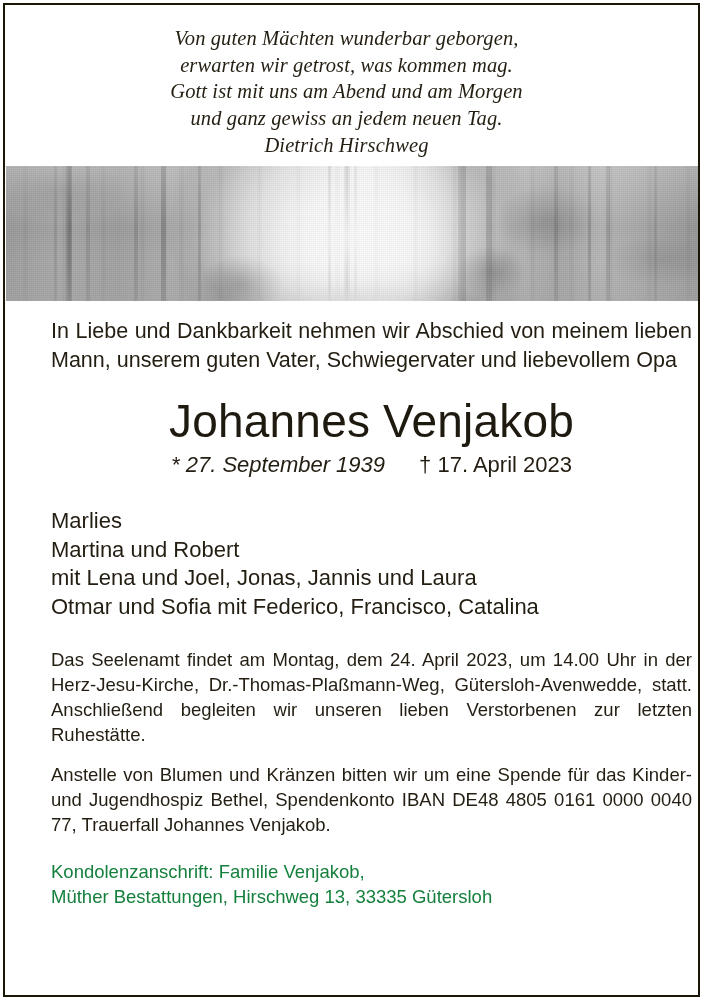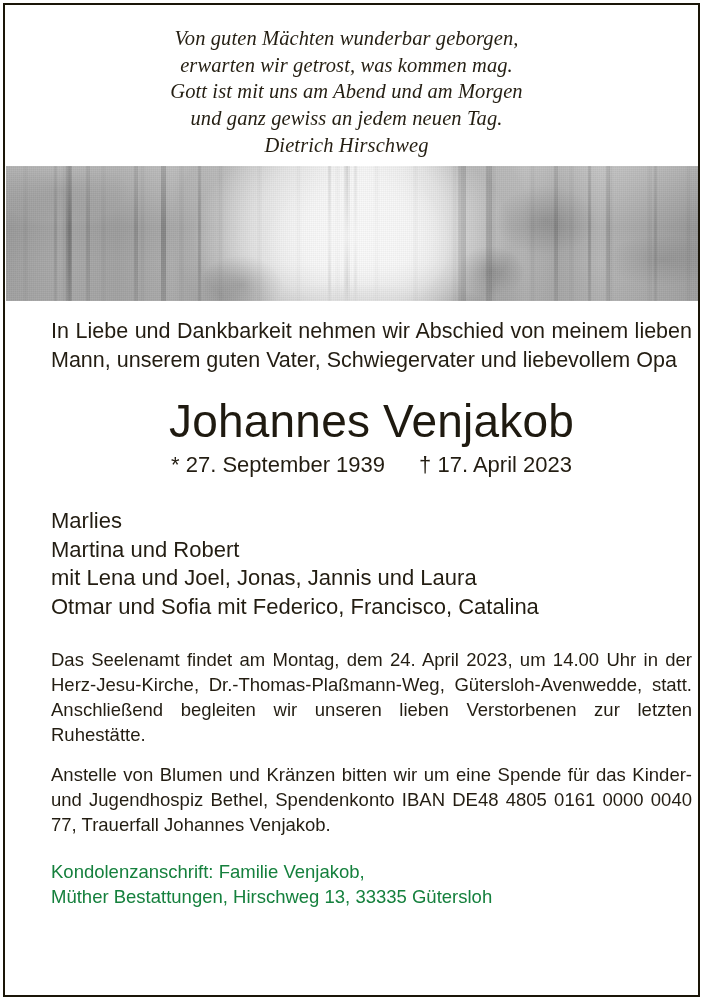--- a/index.html
+++ b/index.html
@@ -173,21 +173,21 @@
     white-space: pre;
   }
 
   .dates {
     margin-top: 4px;
     text-align: center;
     font-size: 22px;
     line-height: 28px;
     color: #231d12;
   }
-  .dates .born { margin-right: 34px; white-space: pre; }
+  .dates .born { margin-right: 34px; white-space: pre; font-style: italic; }
   .dates .died { white-space: pre; }
 
   .survivors {
     margin-top: 28px;
     font-size: 22px;
     line-height: 28.5px;
     color: #231d12;
   }
   .survivors .sline { display: block; white-space: pre; }
 

